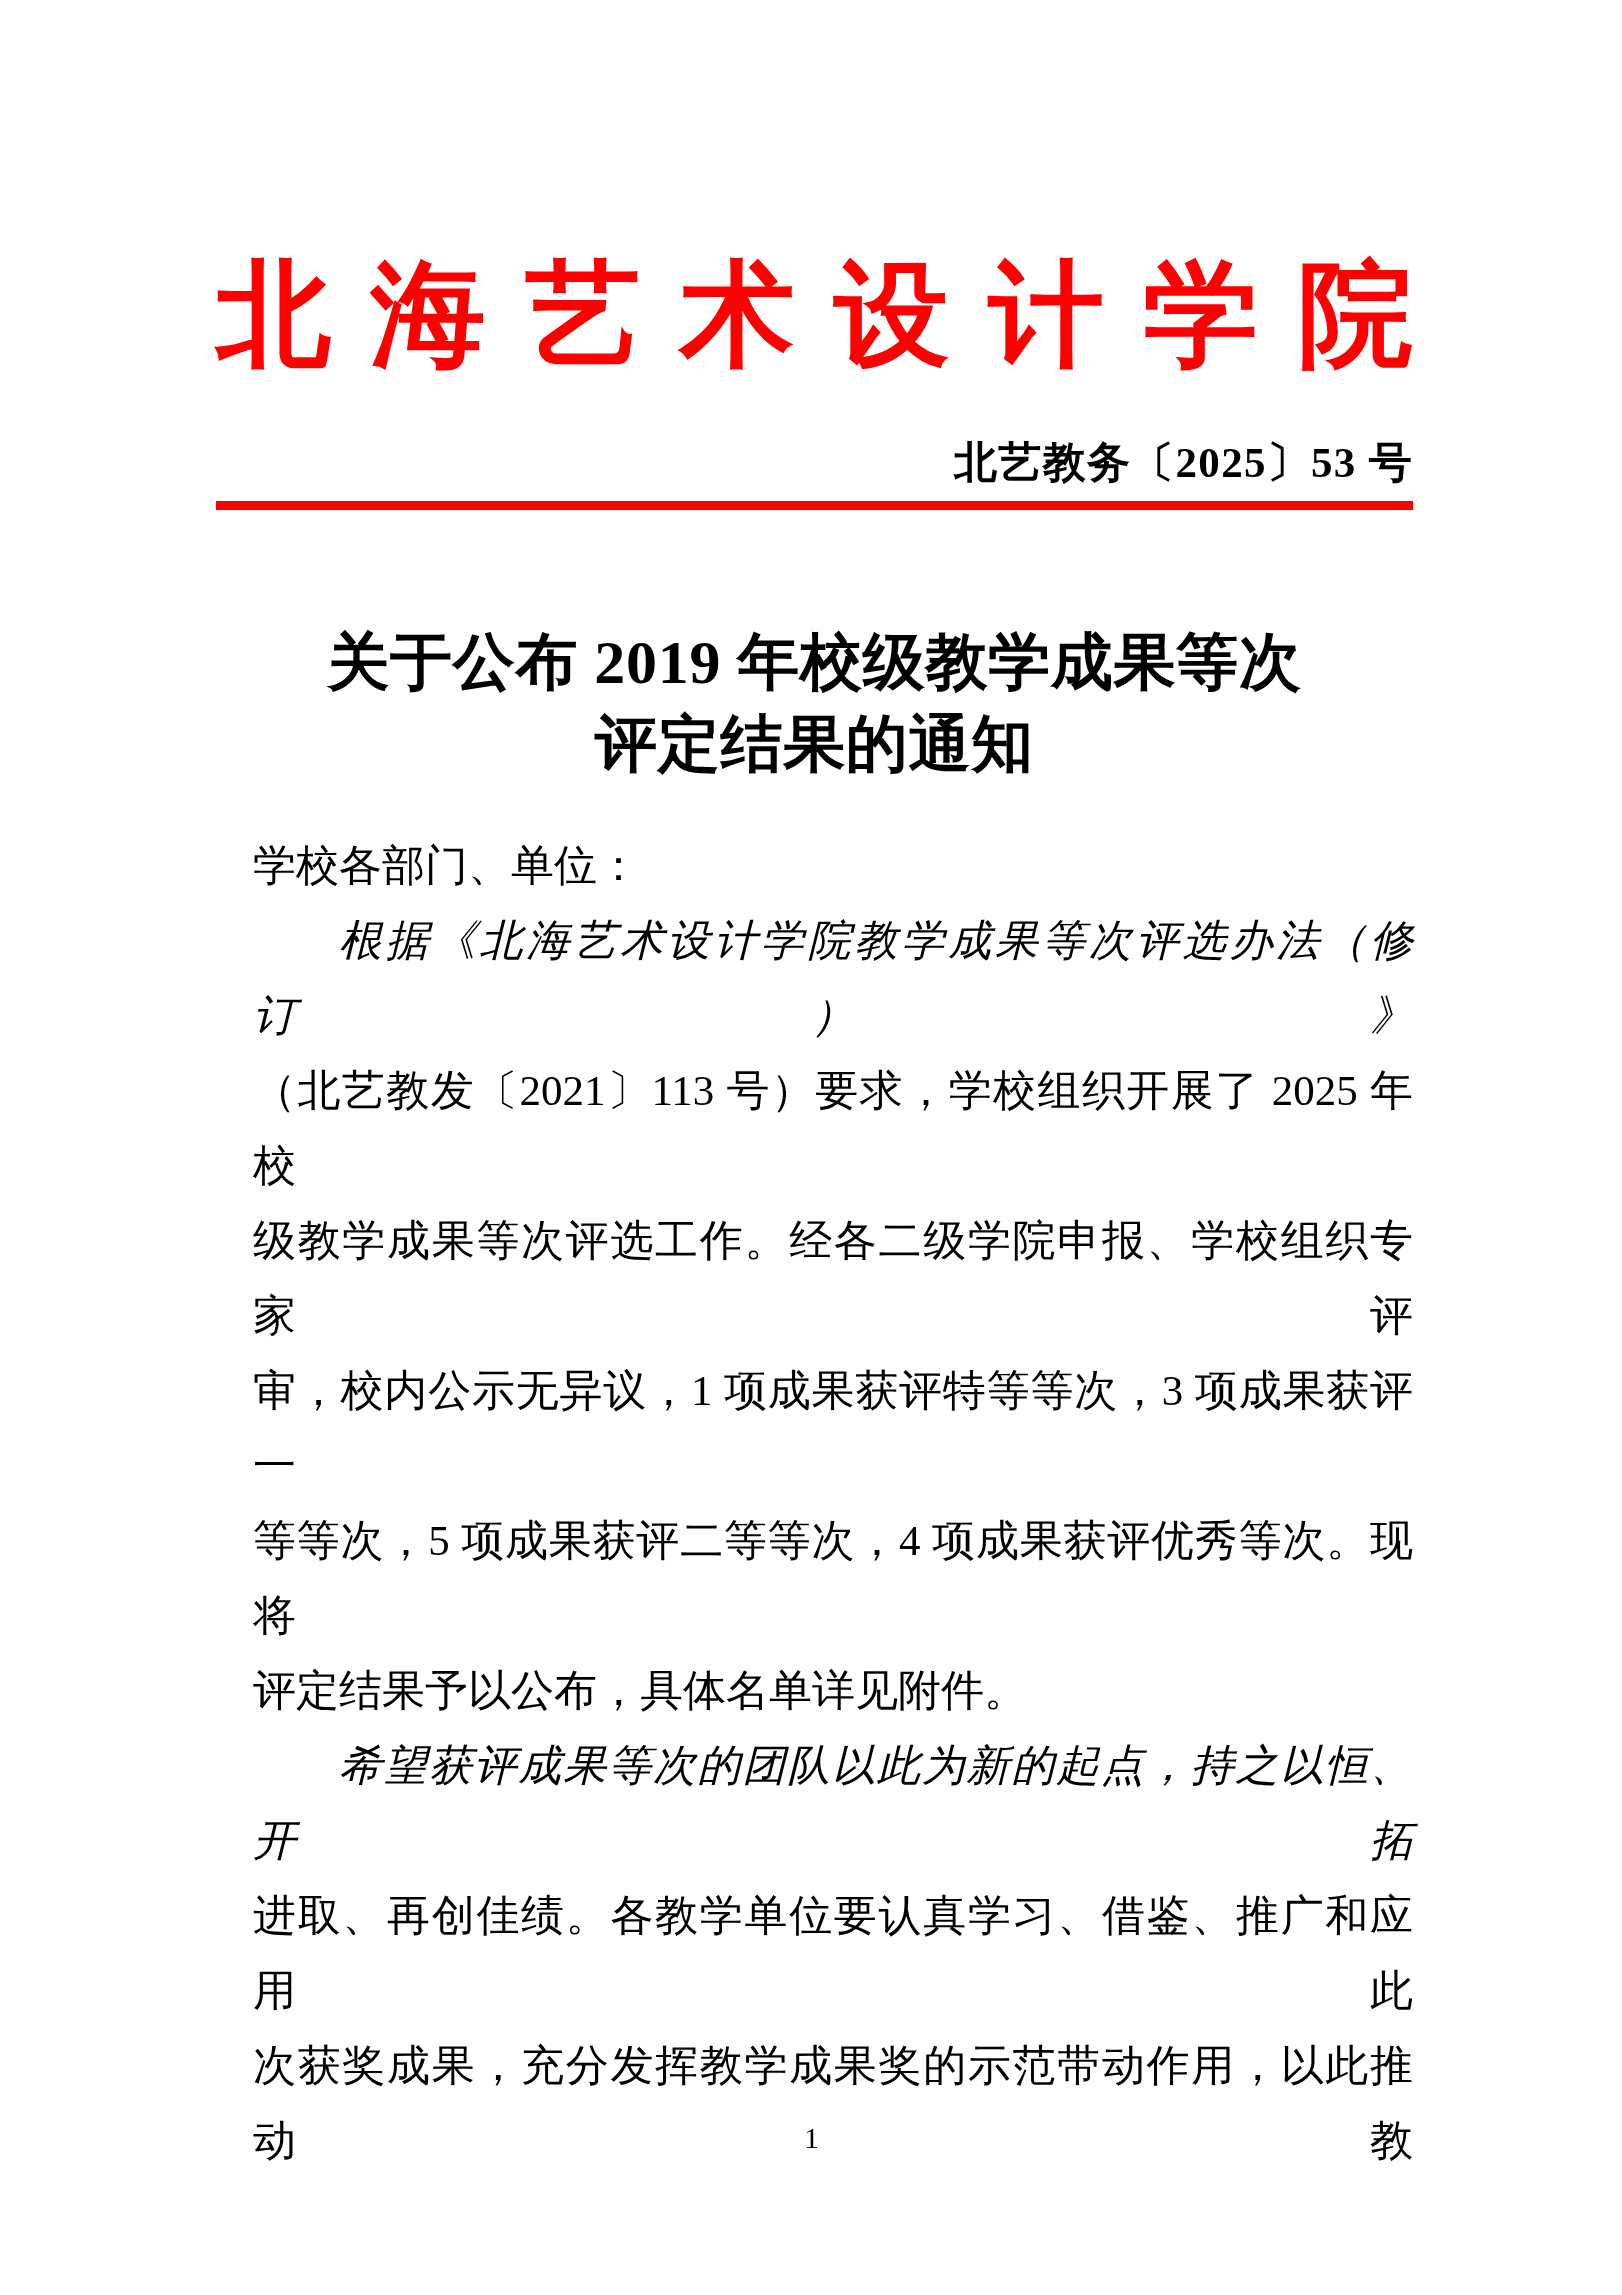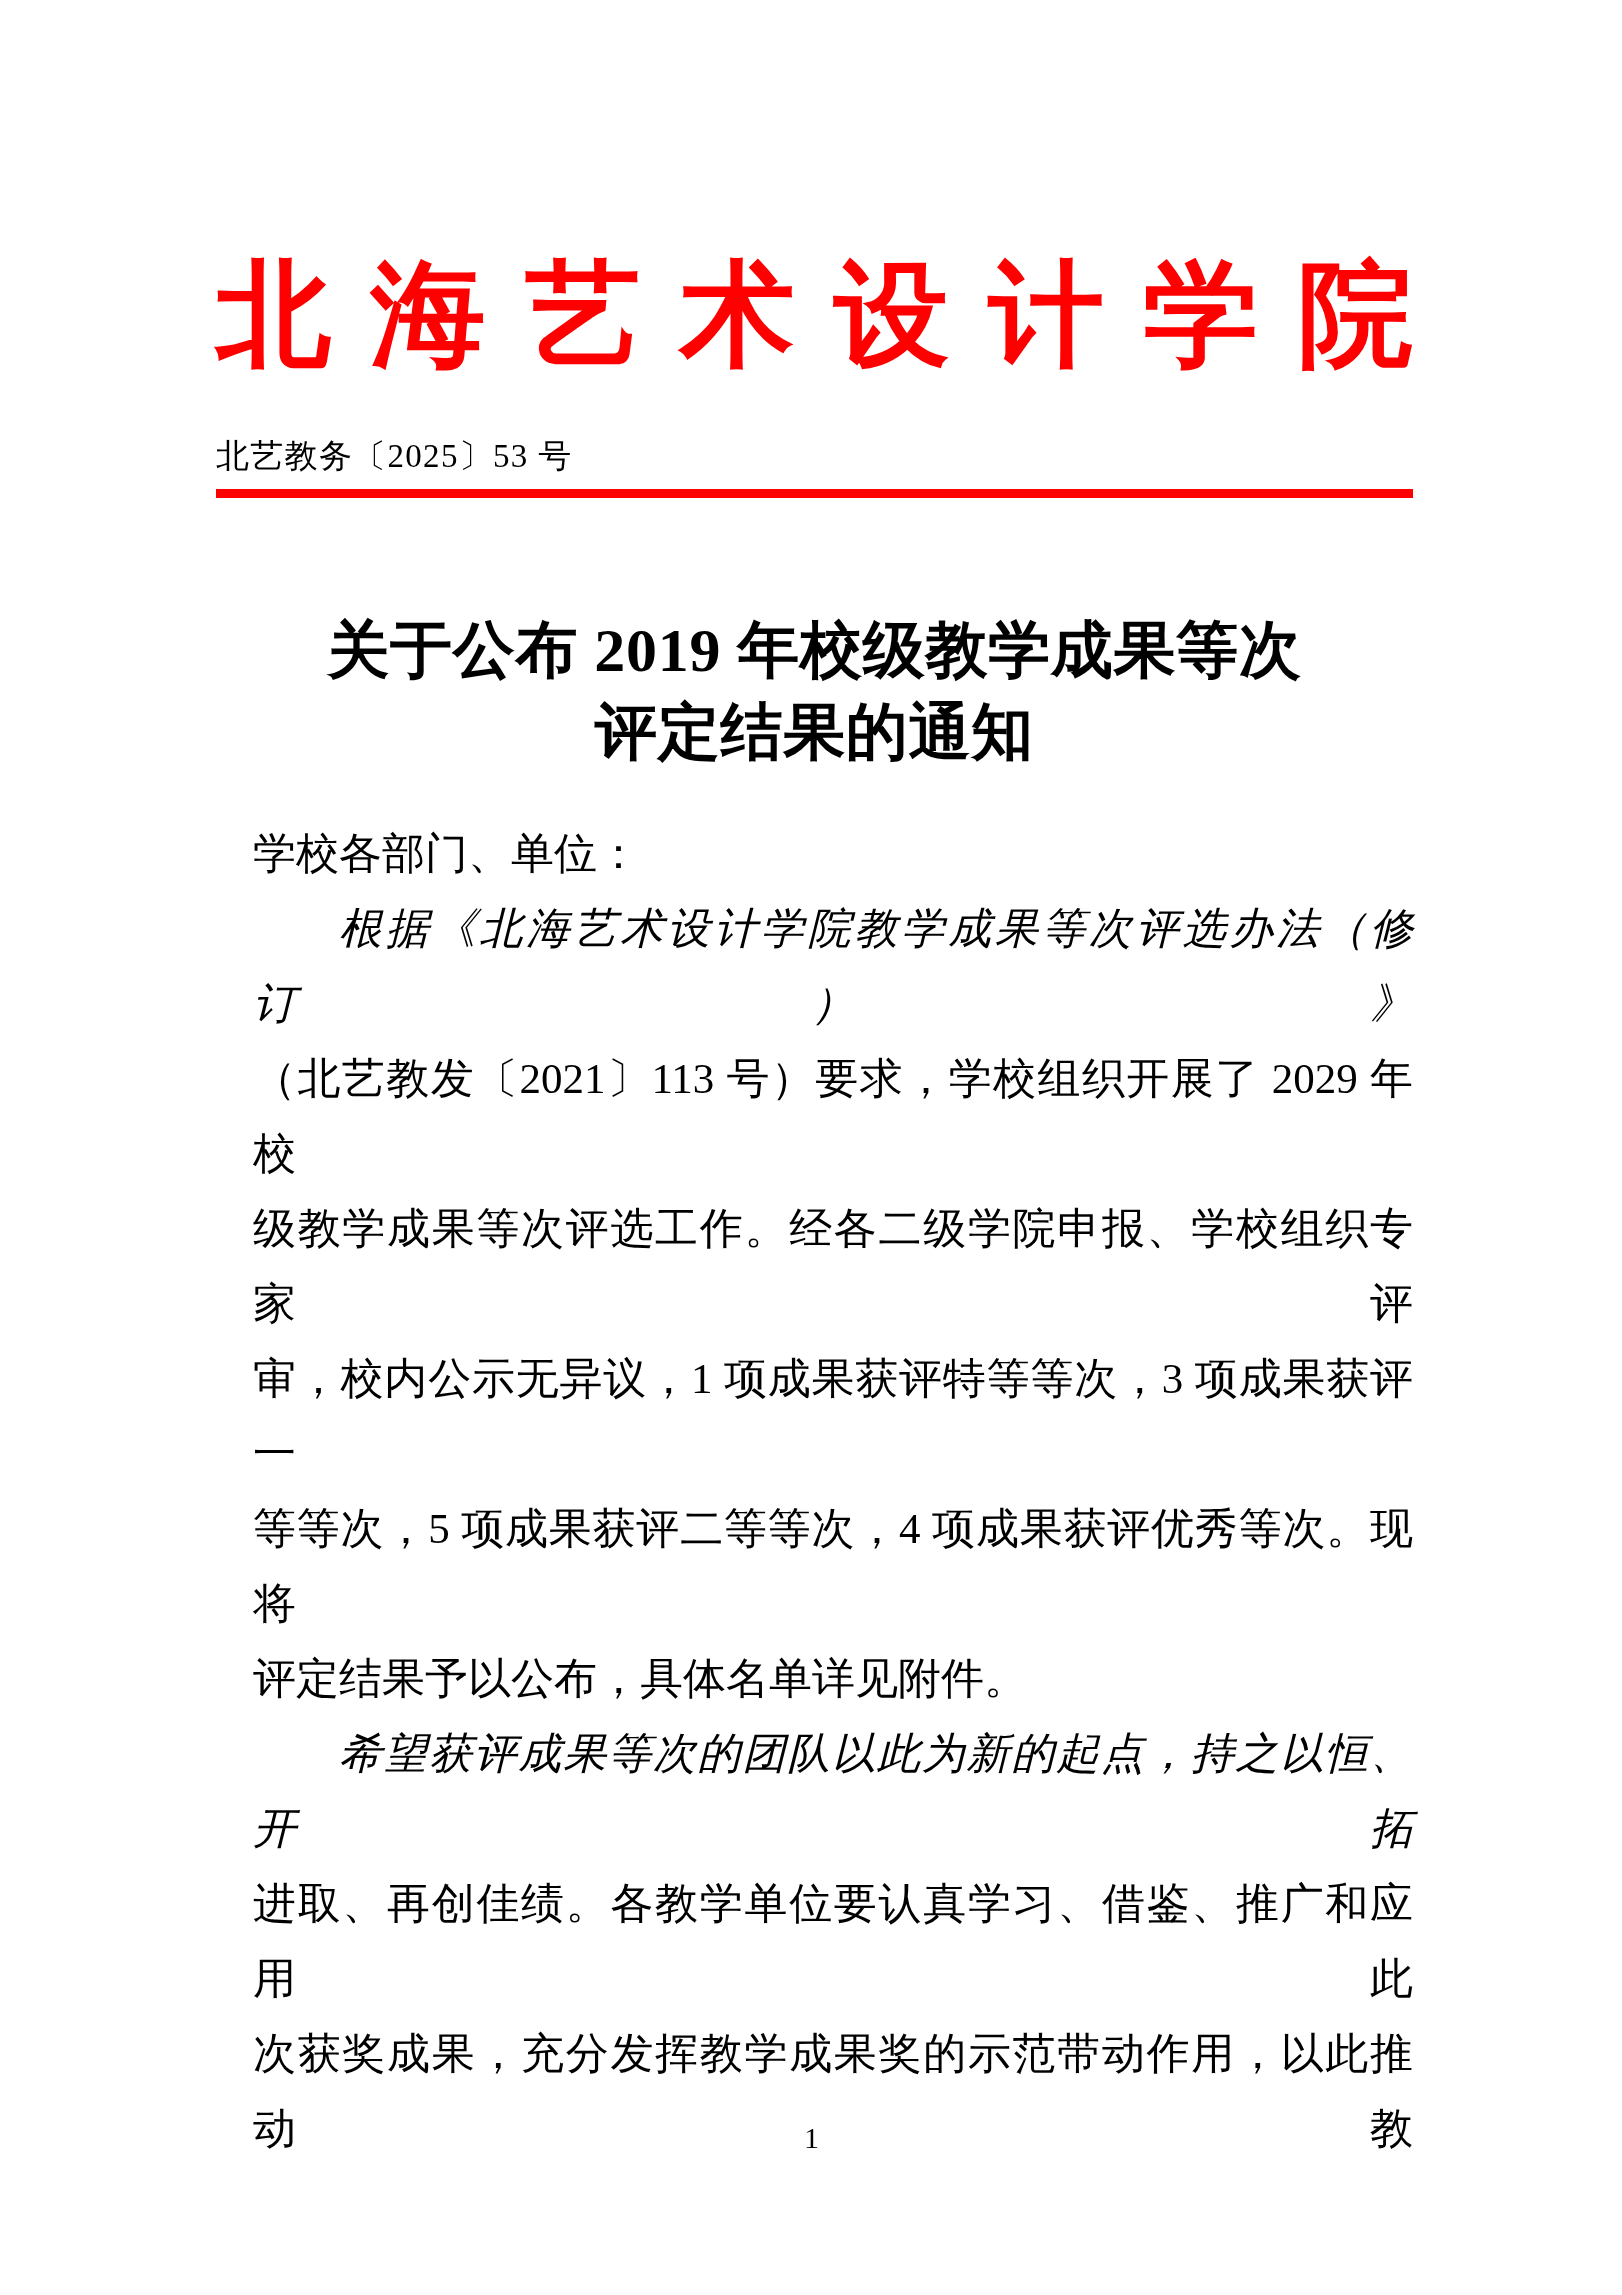--- a/index.html
+++ b/index.html
@@ -25,24 +25,25 @@
     font-size: 115px;
     line-height: 1.02;
     font-weight: bold;
     color: var(--red);
     white-space: nowrap;
   }
   .org-name.splayed { display: flex; justify-content: space-between; }
   
   .doc-number {
     margin-top: 63px;
-    text-align: left;
-    font-size: 33px;
+    text-align: right;
+    font-size: 43px;
     line-height: 1.2;
     letter-spacing: 1.3px;
+    font-weight: bold;
   }
   
   .red-rule {
     margin-top: 11.8px;
     height: 9.2px;
     background: var(--red);
   }
   
   .notice-title {
     margin-top: 111px;
@@ -98,21 +99,21 @@
     <div class="red-rule"></div>
 
     <div class="notice-title">
       <div>关于公布 2019 年校级教学成果等次</div>
       <div>评定结果的通知</div>
     </div>
 
     <div class="body-text">
       <div class="ln">学校各部门、单位：</div>
       <div class="ln indent justify">根据《北海艺术设计学院教学成果等次评选办法（修订）》</div>
-      <div class="ln justify">（北艺教发〔2021〕113 号）要求，学校组织开展了 2029 年校</div>
+      <div class="ln justify">（北艺教发〔2021〕113 号）要求，学校组织开展了 2025 年校</div>
       <div class="ln justify">级教学成果等次评选工作。经各二级学院申报、学校组织专家评</div>
       <div class="ln justify">审，校内公示无异议，1 项成果获评特等等次，3 项成果获评一</div>
       <div class="ln justify">等等次，5 项成果获评二等等次，4 项成果获评优秀等次。现将</div>
       <div class="ln">评定结果予以公布，具体名单详见附件。</div>
       <div class="ln indent justify">希望获评成果等次的团队以此为新的起点，持之以恒、开拓</div>
       <div class="ln justify">进取、再创佳绩。各教学单位要认真学习、借鉴、推广和应用此</div>
       <div class="ln justify">次获奖成果，充分发挥教学成果奖的示范带动作用，以此推动教</div>
       <div class="ln blank"></div>
 
     </div>

